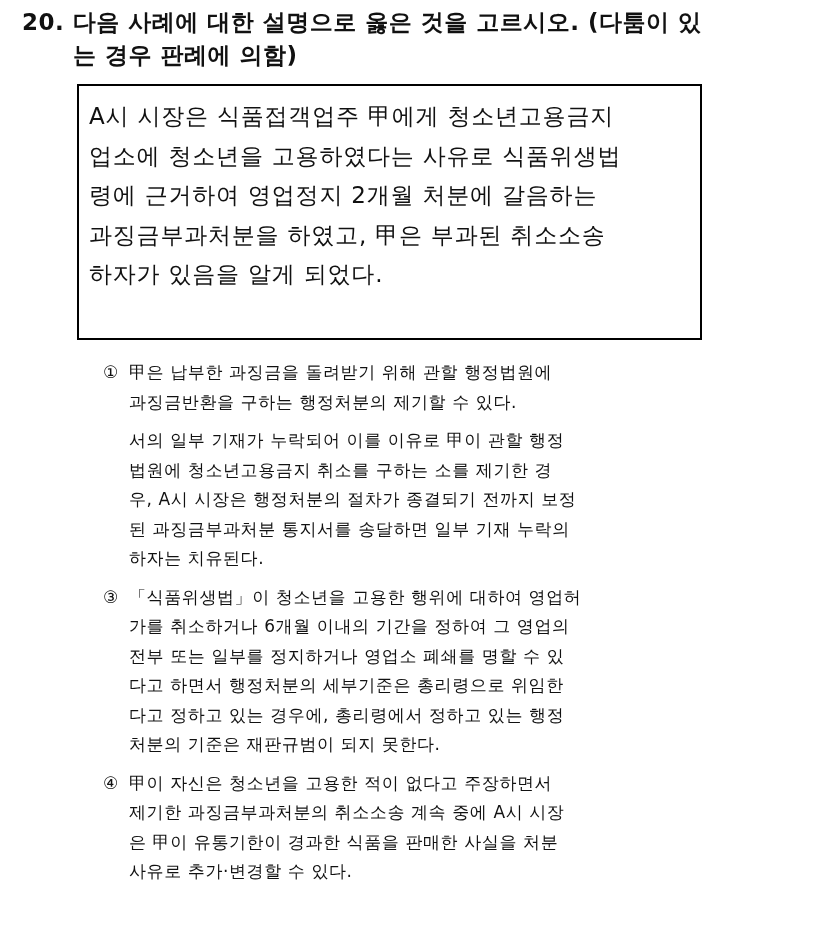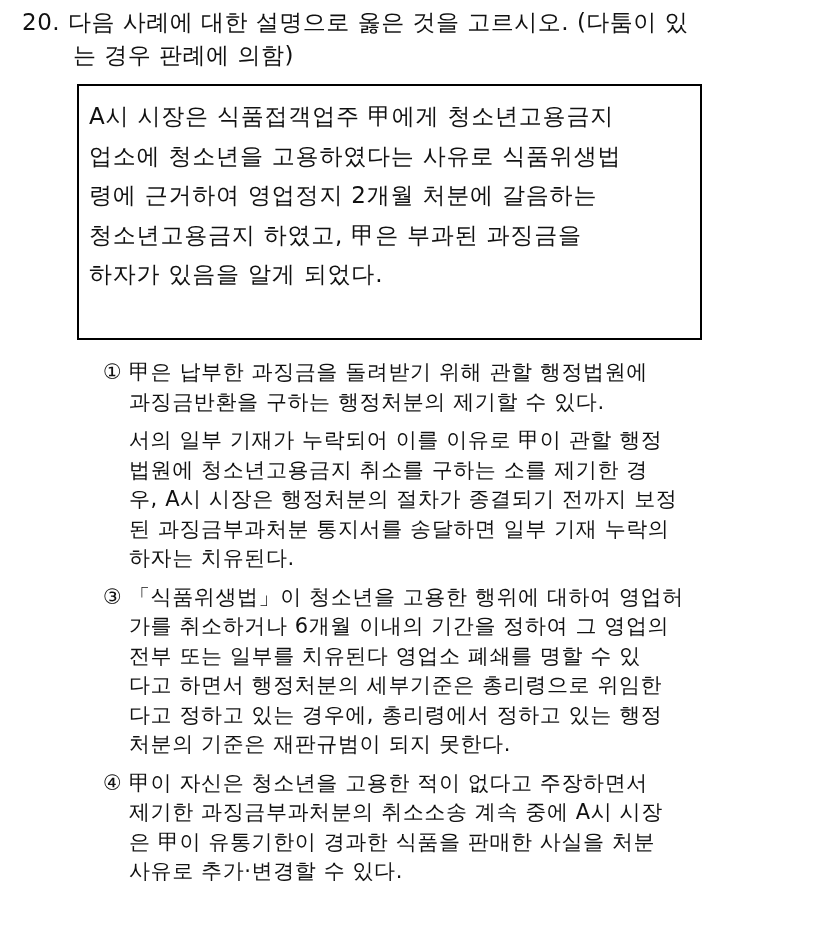--- a/index.html
+++ b/index.html
@@ -17,21 +17,21 @@
     }
     .question {
       position: absolute;
       left: 22px;
       top: 6px;
       width: 800px;
       font-size: 23px;
       line-height: 33px;
       letter-spacing: 0.5px;
     }
-    .q-line { white-space: nowrap; }
+    .q-line { white-space: nowrap; font-weight: bold; }
     .q-line.indent { padding-left: 51px; }
     .case-box {
       position: absolute;
       left: 77px;
       top: 84px;
       width: 625px;
       height: 256px;
       border: 2px solid #000000;
       box-sizing: border-box;
       padding: 11px 0 8px 10px;
@@ -45,21 +45,21 @@
     .options {
       position: absolute;
       left: 103px;
       top: 358px;
       width: 720px;
     }
     .option {
       margin-bottom: 9px;
     }
     .opt-line {
-      font-size: 21px;
+      font-size: 17px;
       line-height: 29.5px;
       white-space: nowrap;
       letter-spacing: 0.6px;
     }
     .opt-line.indent { padding-left: 26px; }
     .opt-num {
       display: inline-block;
       width: 26px;
     }
   </style>
@@ -68,42 +68,42 @@
 
 <div class="question">
   <div class="q-line"><span>20.</span> <span>다음 사례에 대한 설명으로 옳은 것을 고르시오. (다툼이 있</span></div>
   <div class="q-line indent">는 경우 판례에 의함)</div>
 </div>
 
 <div class="case-box">
   <div class="case-line">A시 시장은 식품접객업주 甲에게 청소년고용금지</div>
   <div class="case-line">업소에 청소년을 고용하였다는 사유로 식품위생법</div>
   <div class="case-line">령에 근거하여 영업정지 2개월 처분에 갈음하는</div>
-  <div class="case-line">청소년고용금지 하였고, 甲은 부과된 과징금을</div>
+  <div class="case-line">과징금부과처분을 하였고, 甲은 부과된 취소소송</div>
   <div class="case-line">하자가 있음을 알게 되었다.</div>
 </div>
 
 <div class="options">
   <div class="option">
     <div class="opt-line"><span class="opt-num">①</span><span>甲은 납부한 과징금을 돌려받기 위해 관할 행정법원에</span></div>
     <div class="opt-line indent">과징금반환을 구하는 행정처분의 제기할 수 있다.</div>
   </div>
 
   <div class="option">
     <div class="opt-line indent">서의 일부 기재가 누락되어 이를 이유로 甲이 관할 행정</div>
     <div class="opt-line indent">법원에 청소년고용금지 취소를 구하는 소를 제기한 경</div>
     <div class="opt-line indent">우, A시 시장은 행정처분의 절차가 종결되기 전까지 보정</div>
     <div class="opt-line indent">된 과징금부과처분 통지서를 송달하면 일부 기재 누락의</div>
     <div class="opt-line indent">하자는 치유된다.</div>
   </div>
 
   <div class="option">
     <div class="opt-line"><span class="opt-num">③</span><span>「식품위생법」이 청소년을 고용한 행위에 대하여 영업허</span></div>
     <div class="opt-line indent">가를 취소하거나 6개월 이내의 기간을 정하여 그 영업의</div>
-    <div class="opt-line indent">전부 또는 일부를 치유된다 영업소 폐쇄를 명할 수 있</div>
+    <div class="opt-line indent">전부 또는 일부를 정지하거나 영업소 폐쇄를 명할 수 있</div>
     <div class="opt-line indent">다고 하면서 행정처분의 세부기준은 총리령으로 위임한</div>
     <div class="opt-line indent">다고 정하고 있는 경우에, 총리령에서 정하고 있는 행정</div>
     <div class="opt-line indent">처분의 기준은 재판규범이 되지 못한다.</div>
   </div>
 
   <div class="option">
     <div class="opt-line"><span class="opt-num">④</span><span>甲이 자신은 청소년을 고용한 적이 없다고 주장하면서</span></div>
     <div class="opt-line indent">제기한 과징금부과처분의 취소소송 계속 중에 A시 시장</div>
     <div class="opt-line indent">은 甲이 유통기한이 경과한 식품을 판매한 사실을 처분</div>
     <div class="opt-line indent">사유로 추가·변경할 수 있다.</div>

